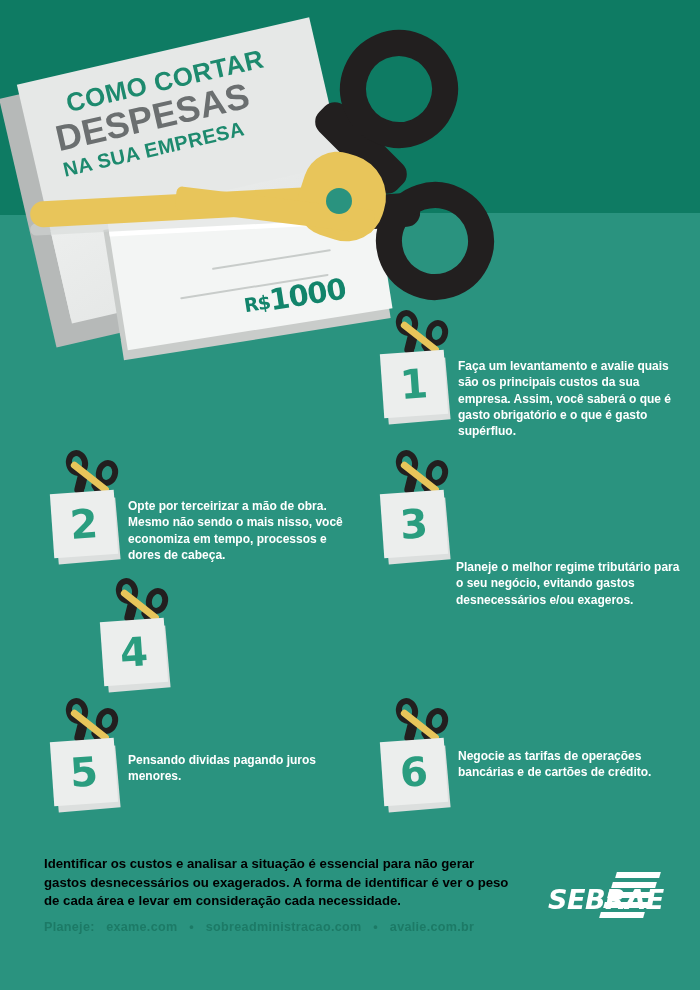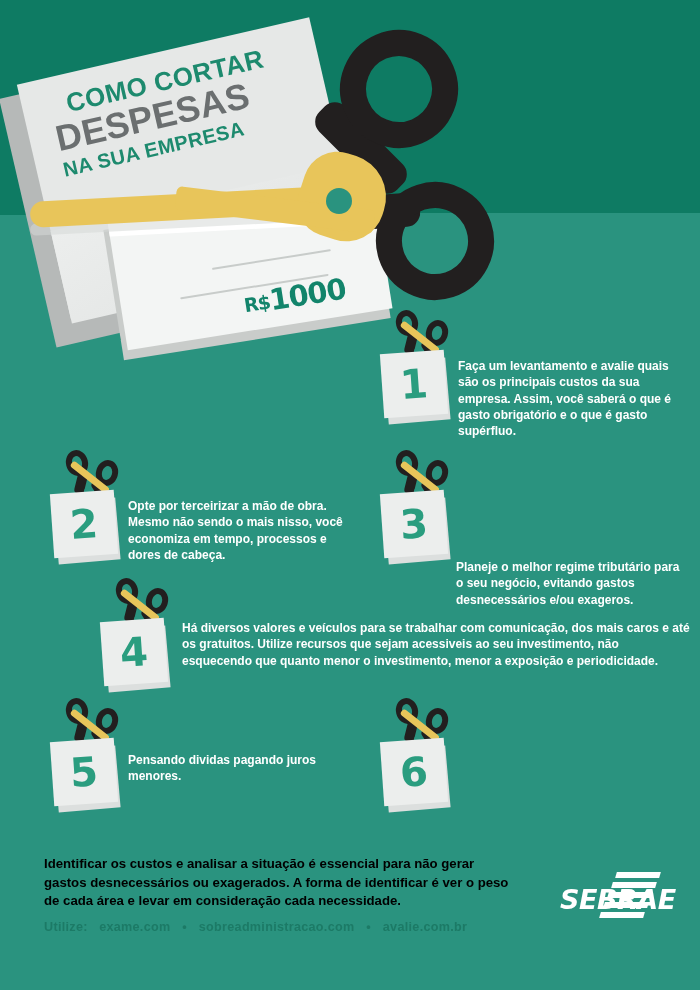--- a/index.html
+++ b/index.html
@@ -85,21 +85,21 @@
   .ms-pv{position:absolute;left:30px;top:38px;width:7px;height:7px;border-radius:50%;background:#2a937f;}
   .tip-text{position:absolute;color:#ffffff;font-size:12px;font-weight:bold;line-height:1.36;}
 
   
   .concl{position:absolute;left:44px;top:855px;width:470px;color:#000000;font-size:13.2px;
          font-weight:bold;line-height:1.42;}
   .sources{position:absolute;left:44px;top:920px;width:500px;color:#1c7a66;font-size:12.6px;
            font-weight:bold;letter-spacing:.3px;}
   .sources .dot{padding:0 8px;}
   .logo{position:absolute;left:548px;top:870px;width:120px;height:58px;}
-  .logo-txt{position:absolute;left:12px;top:14px;font-size:27px;font-weight:bold;color:#ffffff;
+  .logo-txt{position:absolute;left:0;top:14px;font-size:27px;font-weight:bold;color:#ffffff;
             font-style:italic;letter-spacing:-.5px;font-family:"DejaVu Sans",sans-serif;}
   .logo-bar{position:absolute;background:#ffffff;transform:skewX(-16deg);}
   .lb1{left:68px;top:2px;width:44px;height:6px;}
   .lb2{left:64px;top:12px;width:44px;height:6px;}
   .lb3{left:60px;top:22px;width:44px;height:6px;}
   .lb4{left:56px;top:32px;width:44px;height:6px;}
   .lb5{left:52px;top:42px;width:44px;height:6px;}
 </style>
 </head>
 <body>
@@ -201,21 +201,20 @@
       <div class="ms-arm ms-a2"></div>
       <div class="ms-bl ms-b1"></div>
       <div class="ms-bl ms-b2"></div>
       <div class="ms-pv"></div>
     </div>
     <div class="card-shadow"></div>
     <div class="card">
       <span class="card-num">4</span>
     </div>
   </div>
-  <div class="tip-text" style="left:182px;top:620px;width:508px;">Há diversos valores e veículos para se trabalhar com comunicação, dos mais caros e até os gratuitos. Utilize recursos que sejam acessiveis ao seu investimento, não esquecendo que quanto menor o investimento, menor a exposição e periodicidade.</div>
 
   <div class="tip" style="left:52px;top:740px;">
     <div class="mini-sc">
       <div class="ms-loop ms-l1"></div>
       <div class="ms-loop ms-l2"></div>
       <div class="ms-arm ms-a1"></div>
       <div class="ms-arm ms-a2"></div>
       <div class="ms-bl ms-b1"></div>
       <div class="ms-bl ms-b2"></div>
       <div class="ms-pv"></div>
@@ -235,24 +234,25 @@
       <div class="ms-arm ms-a2"></div>
       <div class="ms-bl ms-b1"></div>
       <div class="ms-bl ms-b2"></div>
       <div class="ms-pv"></div>
     </div>
     <div class="card-shadow"></div>
     <div class="card">
       <span class="card-num">6</span>
     </div>
   </div>
+  <div class="tip-text" style="left:458px;top:748px;width:215px;">Negocie as tarifas de operações bancárias e de cartões de crédito.</div>
 
   <div class="concl">Identificar os custos e analisar a situação é essencial para não gerar gastos desnecessários ou exagerados. A forma de identificar é ver o peso de cada área e levar em consideração cada necessidade.</div>
   <div class="sources">
-    <span>Utilize:</span>
+    <span>Planeje:</span>
     <span>&nbsp;</span>
     <span>exame.com</span>
     <span class="dot">•</span>
     <span>sobreadministracao.com</span>
     <span class="dot">•</span>
     <span>avalie.com.br</span>
   </div>
 
   <div class="logo">
     <div class="logo-bar lb1"></div>

